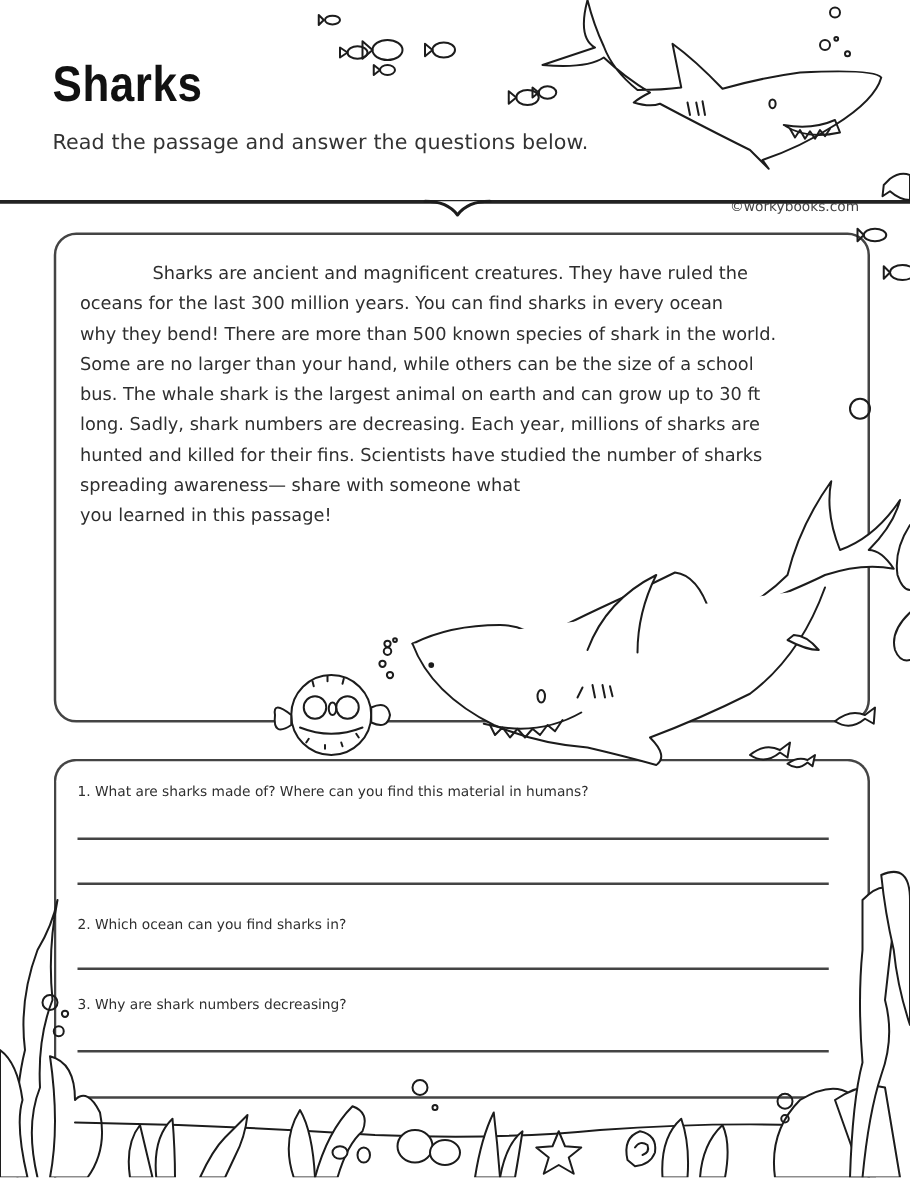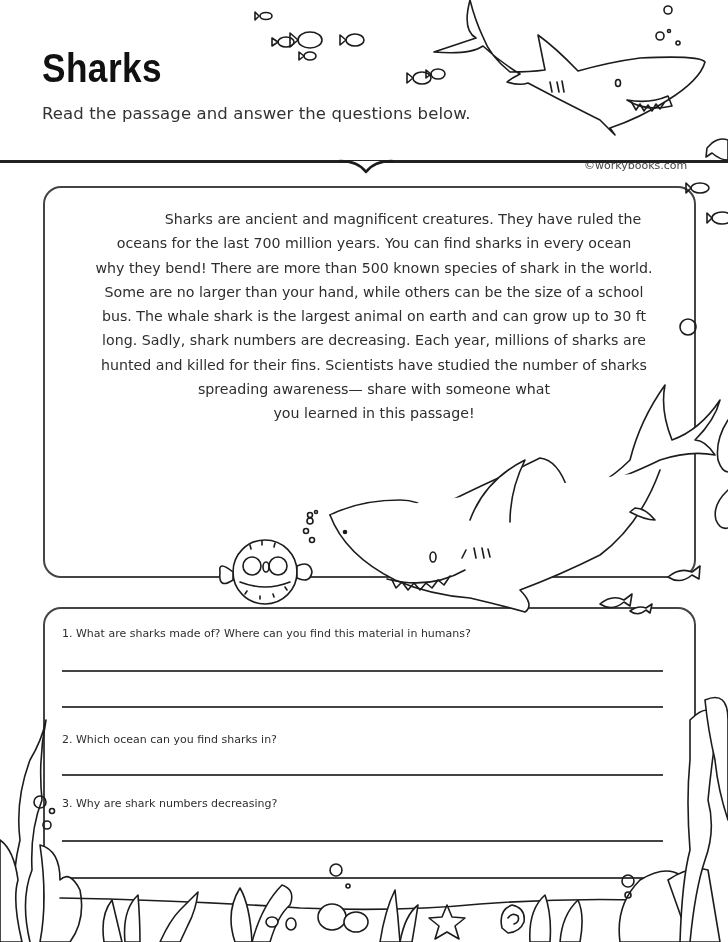--- a/index.html
+++ b/index.html
@@ -4,41 +4,41 @@
 <style>
   html, body { margin:0; padding:0; background:#fff; }
   body { width:728px; height:942px; position:relative; overflow:hidden; font-family:"DejaVu Sans", sans-serif; color:#2a2a2a; }
   .abs { position:absolute; }
   .title { left:42px; top:46px; font-family:"Liberation Sans", sans-serif; font-weight:700; font-size:40px; color:#111; letter-spacing:0.5px; transform:scaleX(0.88); transform-origin:left; }
   .subtitle { left:42px; top:104px; font-size:16.5px; color:#333; letter-spacing:0.1px; }
   .credit { left:584px; top:143px; font-size:11px; color:#444;margin-top:16px; }
   .header-rule { left:0; top:160px; width:728px; height:3px; background:#222; }
   .box { border:2px solid #444; border-radius:18px; background:transparent; }
   .passage-box { left:43px; top:186px; width:649px; height:388px; }
-  .passage { left:64px; top:207px; width:620px; font-size:14.2px; line-height:24.3px; color:#2e2e2e;text-align:center; }
+  .passage { left:64px; top:207px; width:620px; font-size:14.2px; line-height:24.3px; color:#2e2e2e; }
   .passage p { margin:0; }
   .question-box { left:43px; top:607px; width:649px; height:340px; border-bottom:none; border-radius:18px 18px 0 0; }
   .q { left:62px; font-size:11px; color:#2e2e2e; }
   .line { left:62px; width:601px; height:2px; background:#444; }
   svg.art { position:absolute; left:0; top:0; width:728px; height:942px; pointer-events:none; }
   svg.art * { fill:none; stroke:#1c1c1c; stroke-width:1.6; stroke-linejoin:round; stroke-linecap:round; }
   svg.art .fillw { fill:#fff; }
 </style>
 </head>
 <body>
 
 <div class="abs title">Sharks</div>
 <div class="abs subtitle">Read the passage and answer the questions below.</div>
 <div class="abs credit">©workybooks.com</div>
 <div class="abs header-rule"></div>
 
 <div class="abs box passage-box"></div>
 <div class="abs passage">
   <p style="padding-left:58px">Sharks are ancient and magnificent creatures. They have ruled the</p>
-  <p>oceans for the last 700 million years. You can find sharks in every ocean</p>
+  <p>oceans for the last 300 million years. You can find sharks in every ocean</p>
   <p>why they bend! There are more than 500 known species of shark in the world.</p>
   <p>Some are no larger than your hand, while others can be the size of a school</p>
   <p>bus. The whale shark is the largest animal on earth and can grow up to 30 ft</p>
   <p>long. Sadly, shark numbers are decreasing. Each year, millions of sharks are</p>
   <p>hunted and killed for their fins. Scientists have studied the number of sharks</p>
   <p>spreading awareness— share with someone what</p>
   <p>you learned in this passage!</p>
 </div>
 
 <div class="abs box question-box"></div>

